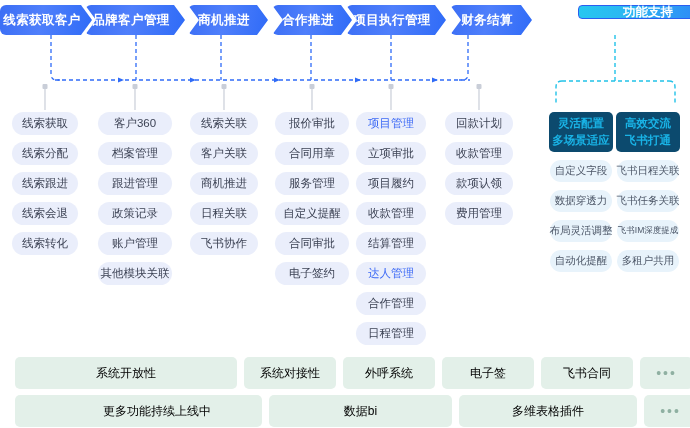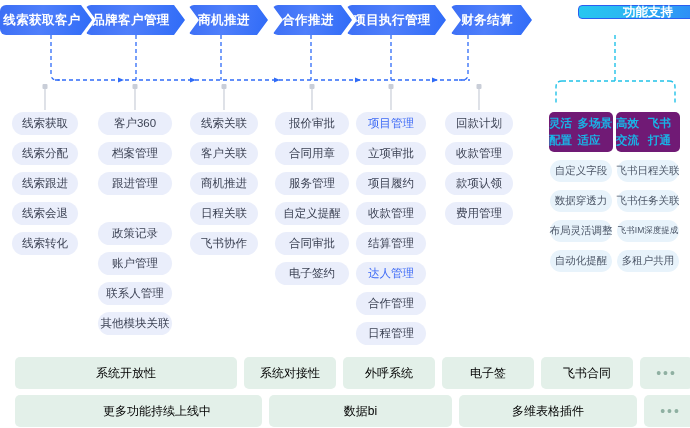--- a/index.html
+++ b/index.html
@@ -54,25 +54,25 @@
     padding:0 11px;
     white-space:nowrap;
     box-sizing:border-box;
   }
   .pill.accent{color:#3f6bf5;}
 
   
   .rcol{position:absolute;display:flex;flex-direction:column;align-items:center;gap:8px;}
   .rhead{
     width:64px;min-height:40px;
-    background:#701a75;
+    background:#0c4a6e;
     border-radius:5px;
     color:#19b3e6;
     font-size:11.5px;font-weight:700;
-    display:flex;flex-direction:row;align-items:center;justify-content:center;
+    display:flex;flex-direction:column;align-items:center;justify-content:center;
     line-height:17px;
     box-sizing:border-box;
   }
   .rpill{
     height:22px;width:62px;
     background:#e8f3fb;
     border-radius:11px;
     color:#4b5566;
     font-size:10.5px;
     display:flex;align-items:center;justify-content:center;
@@ -159,23 +159,22 @@
         <div class="pill" style="width: 66px;">线索获取</div>
         <div class="pill" style="width: 66px;">线索分配</div>
         <div class="pill" style="width: 66px;">线索跟进</div>
         <div class="pill" style="width: 66px;">线索会退</div>
         <div class="pill" style="width: 66px;">线索转化</div>
       </div>
       <div class="col" style="left: 98px; top: 112px; width: 74px;">
         <div class="pill" style="width: 74px;">客户360</div>
         <div class="pill" style="width: 74px;">档案管理</div>
         <div class="pill" style="width: 74px;">跟进管理</div>
-        <div class="pill" style="width: 74px; margin-top: 20px;">政策记录</div>
+        <div class="pill" style="width: 74px;">政策记录</div>
         <div class="pill" style="width: 74px;">账户管理</div>
-        <div class="pill" style="width: 74px;">联系人管理</div>
         <div class="pill" style="width: 74px;">其他模块关联</div>
       </div>
       <div class="col" style="left: 190px; top: 112px; width: 68px;">
         <div class="pill" style="width: 68px;">线索关联</div>
         <div class="pill" style="width: 68px;">客户关联</div>
         <div class="pill" style="width: 68px;">商机推进</div>
         <div class="pill" style="width: 68px;">日程关联</div>
         <div class="pill" style="width: 68px;">飞书协作</div>
       </div>
       <div class="col" style="left: 275px; top: 112px; width: 74px;">

